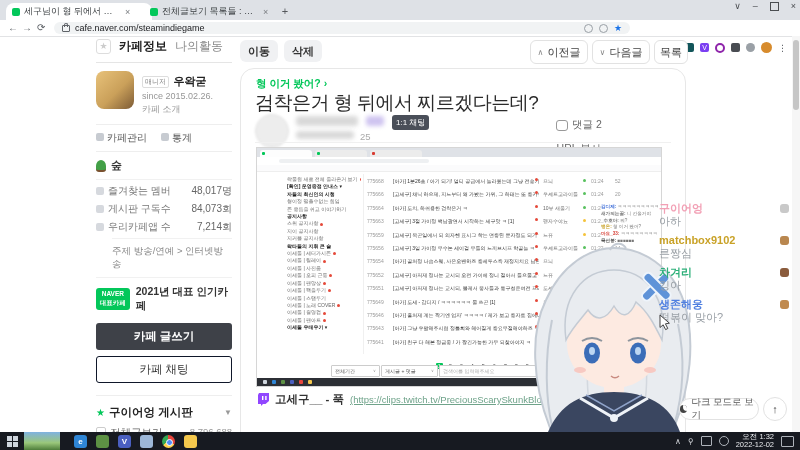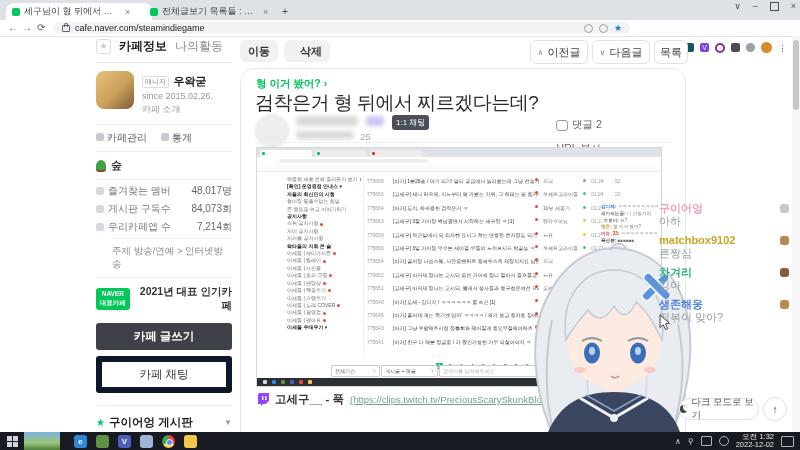--- a/index.html
+++ b/index.html
@@ -49,24 +49,24 @@
   #ppl{width:10px;height:8px;background:#6f9bde;border-radius:3px 3px 1px 1px;margin-right:4px;}
   #member-count{font-weight:bold;color:#333;}
   #invite{margin-left:auto;font-size:10px;color:#888;}
   .s-stat{display:flex;align-items:center;font-size:10px;color:#777;margin:4px 0;}
   .s-ic{width:8px;height:8px;border-radius:2px;background:#d6d9de;margin-right:4px;flex:0 0 auto;}
   .s-val{margin-left:auto;color:#666;}
   #topic{font-size:9.5px;color:#888;border-top:1px solid #f1f1f1;padding-top:6px;margin-top:4px;margin-left:16px;}
   #rep-row{display:flex;align-items:center;gap:6px;border-top:1px solid #f1f1f1;margin-top:6px;padding-top:7px;}
   #rep-badge{background:var(--green);color:#fff;font-size:6.5px;font-weight:bold;border-radius:3px;
              width:36px;padding:2px 0;text-align:center;line-height:1.35;}
-  #rep-text{font-size:10.5px;font-weight:bold;color:#333;text-align:right;}
+  #rep-text{font-size:10.5px;font-weight:bold;color:#333;}
   #write-btn{margin-top:10px;background:#3e4148;color:#fff;font-size:11.5px;font-weight:bold;text-align:center;
              padding:6px 0;border-radius:3px;}
-  #chat-btn{margin-top:6px;background:#fff;border:6px solid #0f172a;color:#333;font-size:11.5px;text-align:center;
+  #chat-btn{margin-top:6px;background:#fff;border:1px solid #0f172a;color:#333;font-size:11.5px;text-align:center;
             padding:5px 0;border-radius:3px;}
   #fav-head{display:flex;align-items:center;gap:4px;border-top:1px solid #eee;margin-top:12px;padding-top:9px;
             font-size:11.5px;font-weight:bold;color:#222;}
   #fav-head .st{color:var(--green);font-size:10px;}
   #fav-head .car{margin-left:auto;color:#999;font-size:8px;}
   .board{display:flex;align-items:flex-start;font-size:10.5px;color:#666;margin-top:6px;line-height:1.25;}
   .b-ic{width:8px;height:8px;border:1px solid #ccc;border-radius:2px;margin:1px 4px 0 0;flex:0 0 auto;}
   .b-count{margin-left:auto;color:#999;font-size:9.5px;}
   
   .tbtn{position:absolute;top:40px;height:22px;border-radius:6px;font-size:11px;font-weight:bold;color:#333;
@@ -270,21 +270,21 @@
   <div id="board-list">
       <div class="board">
         <span class="b-ic"></span>
         <span>전체글보기</span>
         <span class="b-count">8,796,688</span>
       </div>
     </div>
 </div>
 
 <div class="tbtn" style="left:240px;width:38px;">이동</div>
-<div class="tbtn" style="left:284px;width:38px;padding-left:8px;">삭제</div>
+<div class="tbtn" style="left:284px;width:38px;">삭제</div>
 <div class="tbtn line" style="left:530px;width:56px;">
     <span class="ar">∧</span>
     <span>이전글</span>
   </div>
 <div class="tbtn line" style="left:592px;width:56px;">
     <span class="ar">∨</span>
     <span>다음글</span>
   </div>
 <div class="tbtn line" style="left:654px;width:32px;">목록</div>
 

